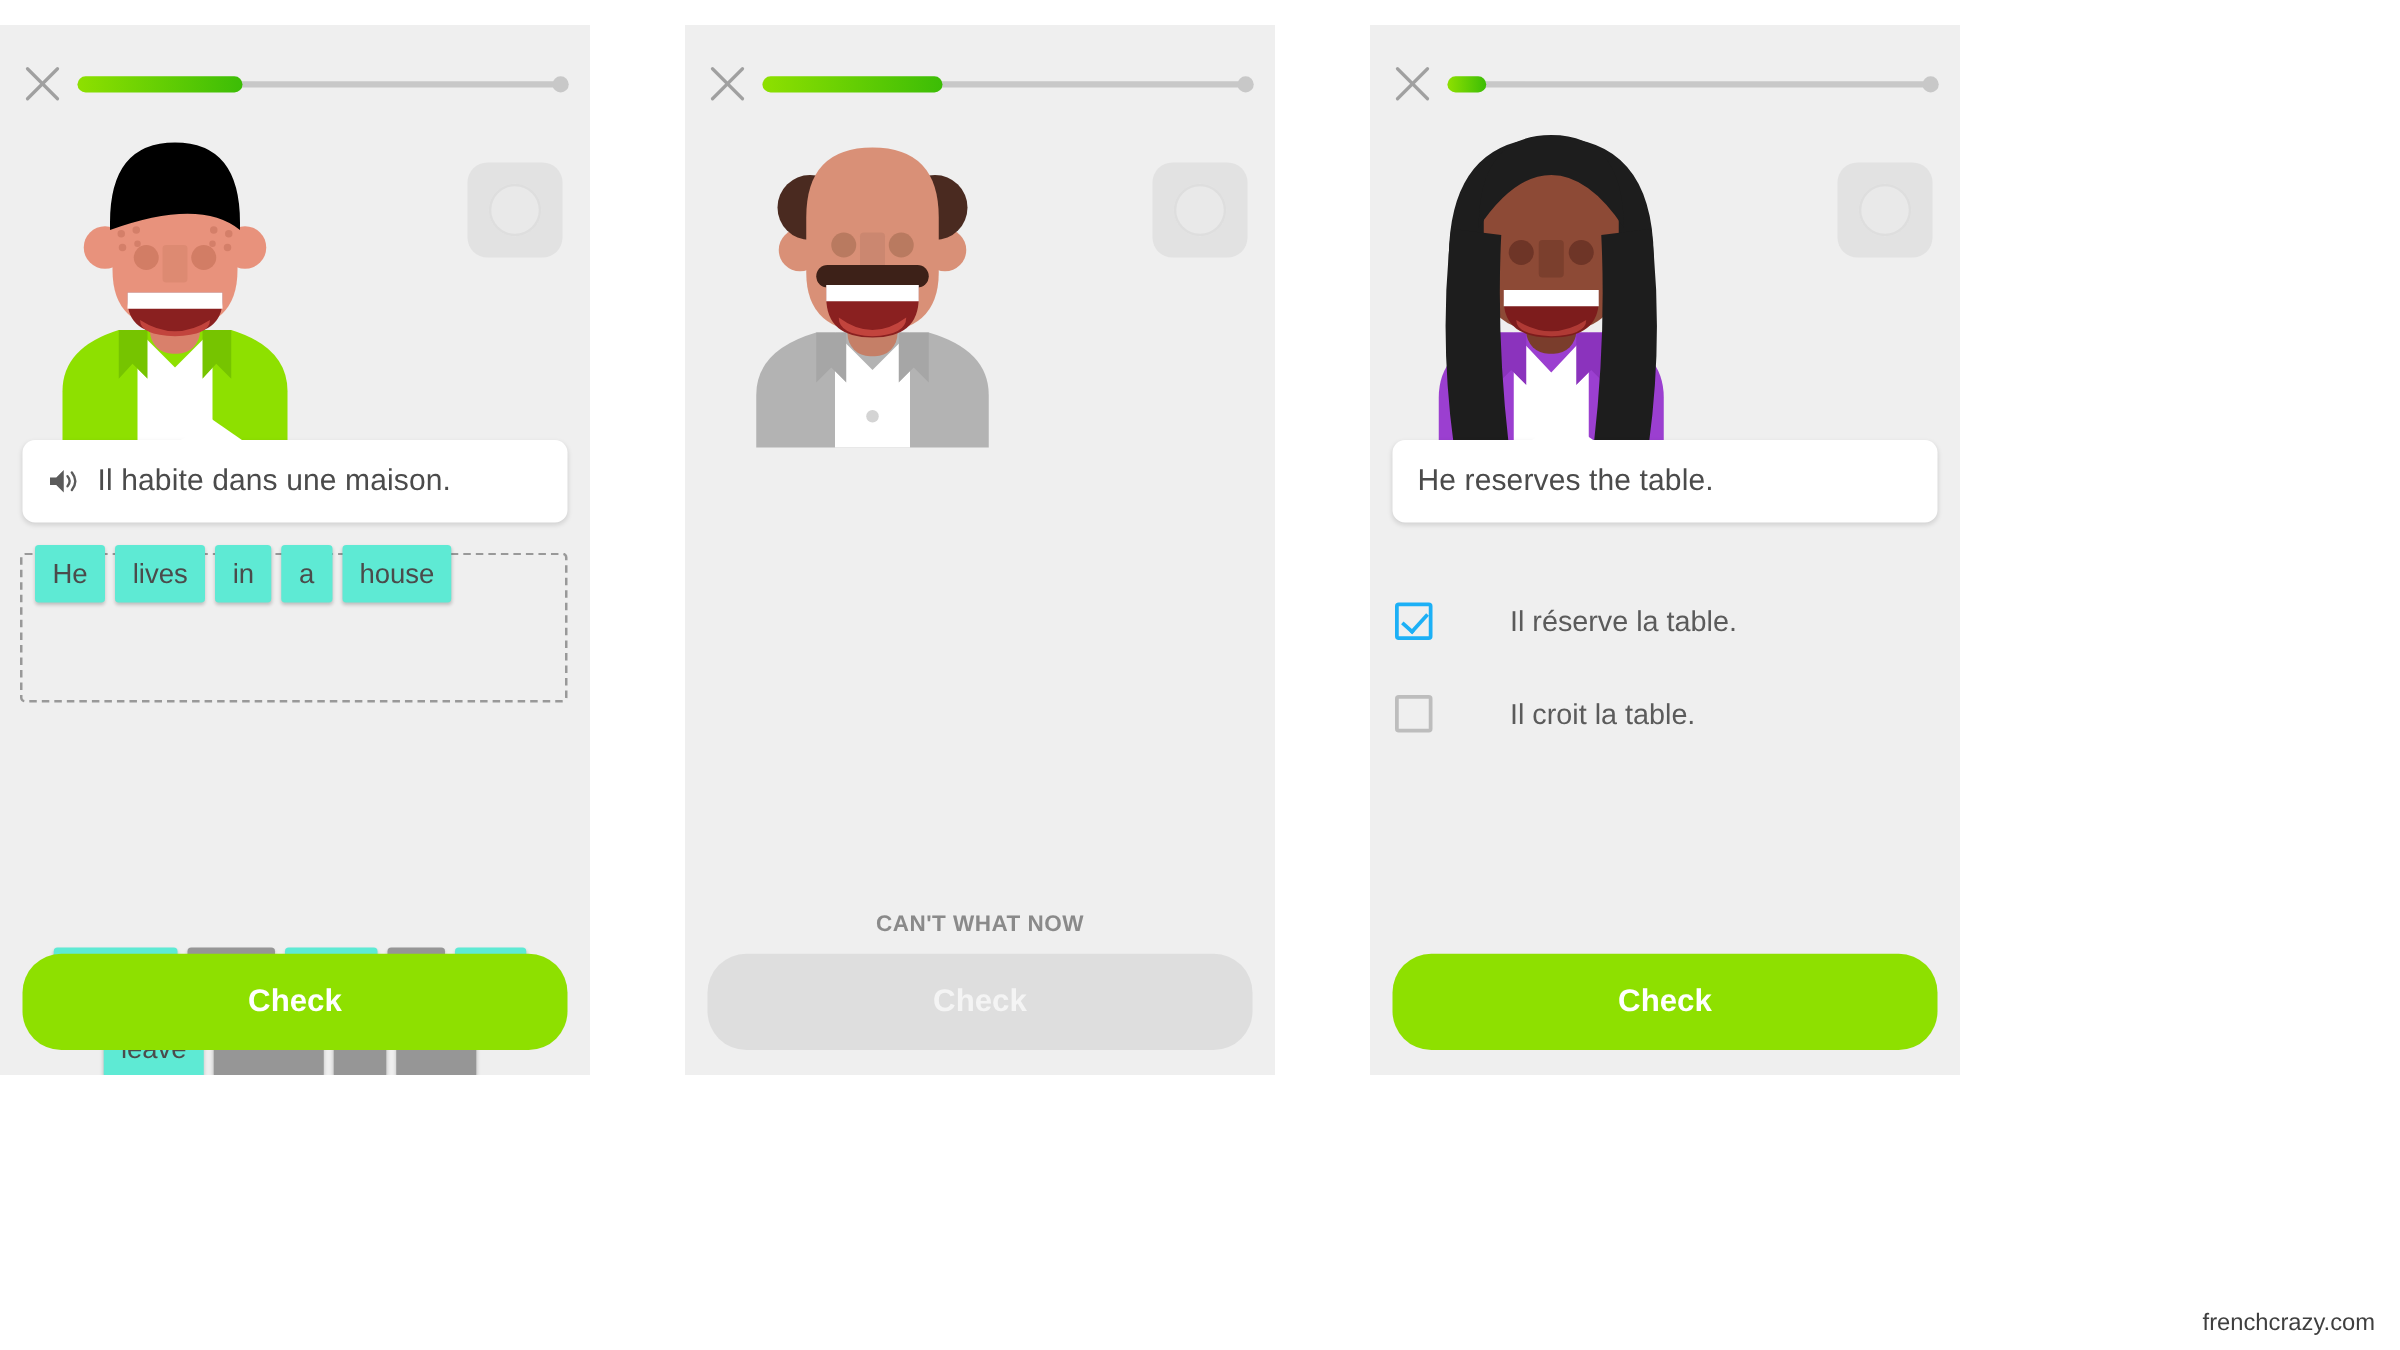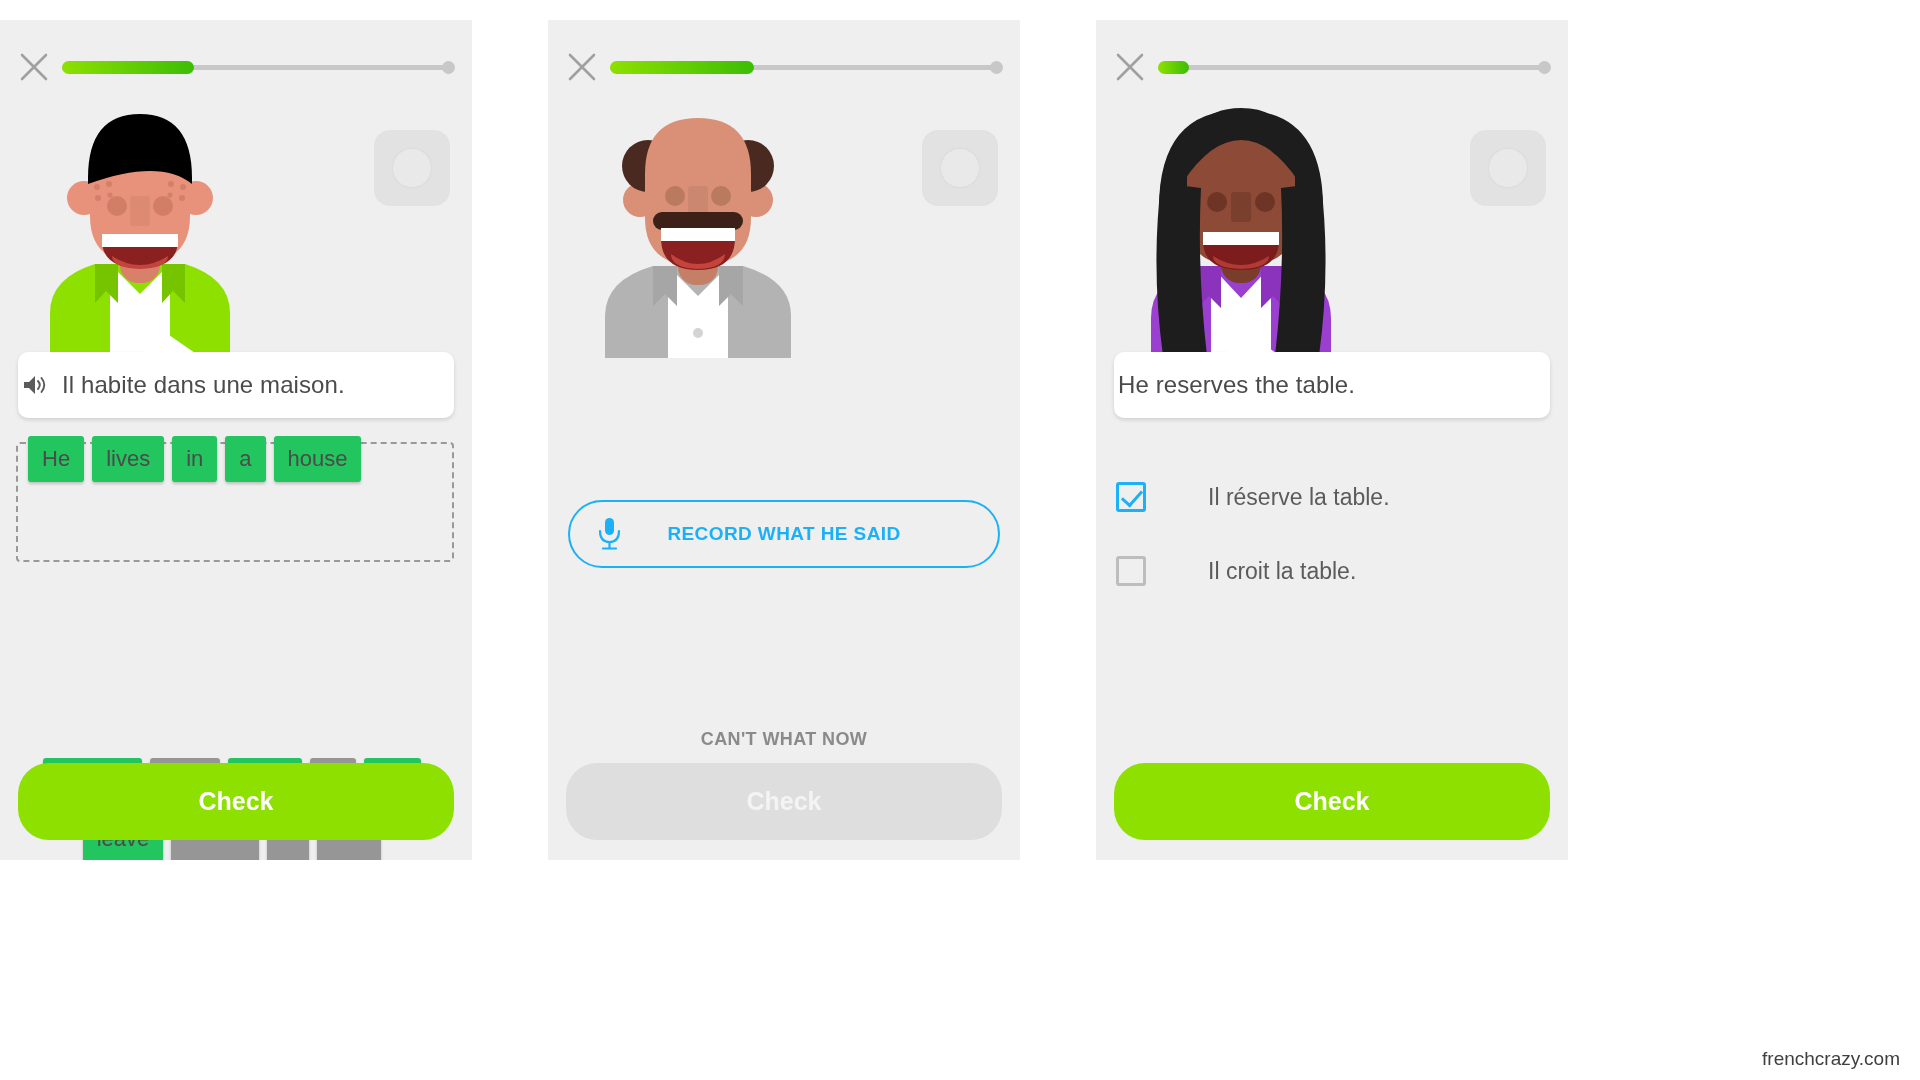--- a/index.html
+++ b/index.html
@@ -93,21 +93,21 @@
   .bubble {
     position: absolute;
     left: 18px; right: 18px;
     top: 332px;
     min-height: 66px;
     background: #ffffff;
     border-radius: 10px;
     box-shadow: 0 2px 4px rgba(0,0,0,.13);
     display: flex;
     align-items: center;
-    padding: 0 4px;
+    padding: 0 20px;
     z-index: 5;
   }
   .bubble .tail {
     position: absolute;
     left: 125px; top: -17px;
     width: 0; height: 0;
     border-left: 26px solid transparent;
     border-right: 26px solid transparent;
     border-bottom: 18px solid #ffffff;
   }
@@ -130,21 +130,21 @@
   .dropzone {
     position: absolute;
     left: 16px; right: 18px;
     top: 422px;
     height: 120px;
     border: 2px dashed #999999;
     border-radius: 4px;
   }
   .tile-row { display: flex; flex-wrap: wrap; }
   .tile {
-    background: #22c55e;
+    background: #5eead4;
     border-radius: 3px;
     box-shadow: 0 2px 3px rgba(0,0,0,.20);
     font-size: 22px;
     color: #4b4b4b;
     padding: 9px 14px;
     margin: 0 8px 10px 0;
     cursor: pointer;
     white-space: nowrap;
     line-height: 1.25;
   }
@@ -428,31 +428,20 @@
 
         <path d="M68 140 L142 140 L142 150 Q142 182 105 182 Q68 182 68 150 Z" fill="#8a2020"></path>
         <rect x="68" y="140" width="74" height="13" fill="#ffffff"></rect>
         <path d="M78 166 Q105 186 132 166 Q132 180 105 181 Q78 180 78 166 Z" fill="#c2443d"></path>
       </svg>
     </div>
 
     <div class="corner-btn"></div>
 
 
-    <div class="record-btn">
-      <span class="mic-icon">
-        <svg width="26" height="34" viewBox="0 0 26 34">
-            <rect x="9" y="1" width="9" height="17" rx="4.5" fill="#1cb0f6"></rect>
-            <path d="M4 14 Q4 25 13.5 25 Q23 25 23 14" stroke="#1cb0f6" stroke-width="2.2" fill="none" stroke-linecap="round"></path>
-            <line x1="13.5" y1="25" x2="13.5" y2="31" stroke="#1cb0f6" stroke-width="2.2"></line>
-            <line x1="7" y1="31.5" x2="20" y2="31.5" stroke="#1cb0f6" stroke-width="2.2" stroke-linecap="round"></line>
-          </svg>
-      </span>
-      <span class="record-label">RECORD WHAT HE SAID</span>
-    </div>
 
     <div class="cant-speak">CAN'T WHAT NOW</div>
 
     <button class="check-btn disabled">Check</button>
   </div>
 
   <div class="panel" id="panel-3">
     <div class="header">
       <div class="close-icon">
         <svg width="32" height="32" viewBox="0 0 32 32">

